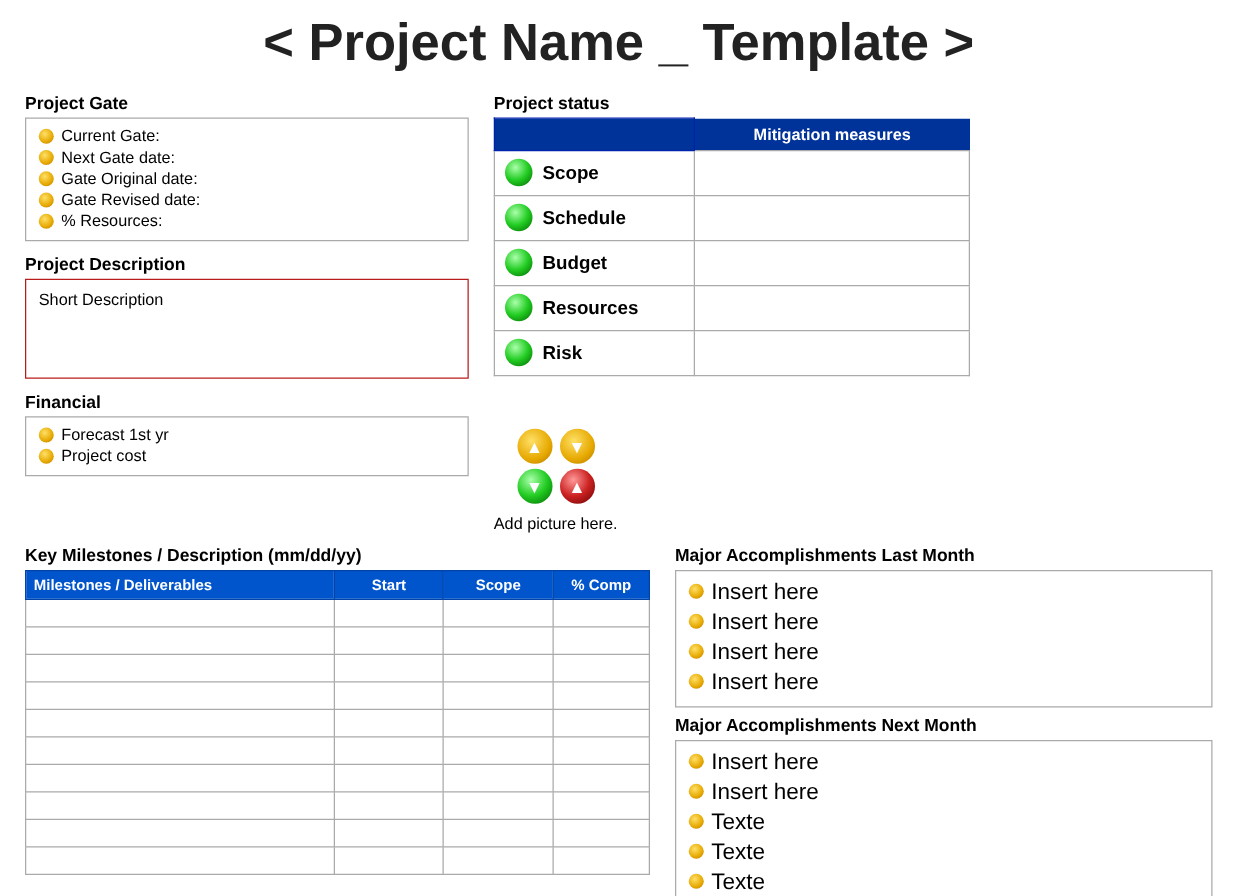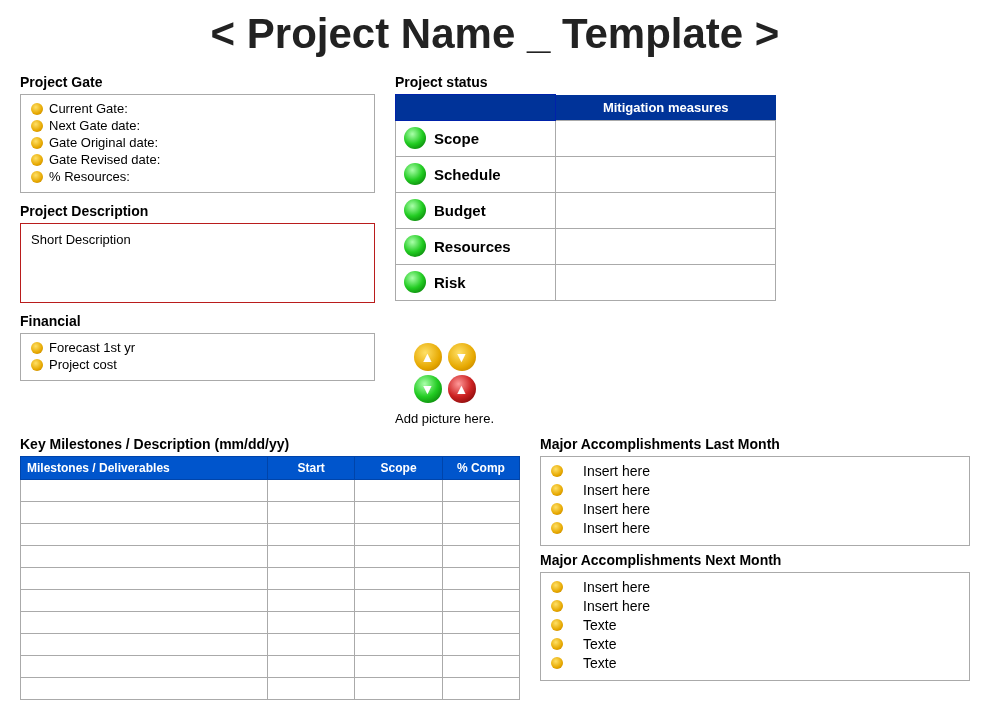--- a/index.html
+++ b/index.html
@@ -257,23 +257,23 @@
     
     .accomplishments-box {
       border: 1px solid #aaa;
       padding: 6px 10px;
       margin-bottom: 6px;
     }
 
     .accomp-item {
       display: flex;
       align-items: center;
-      gap: 20px;
+      gap: 6px;
       margin-bottom: 3px;
-      font-size: 14px;
+      font-size: 18px;
     }
 
     
     .status-first-col {
       width: 160px;
     }
   </style>
 </head>
 <body>
 

